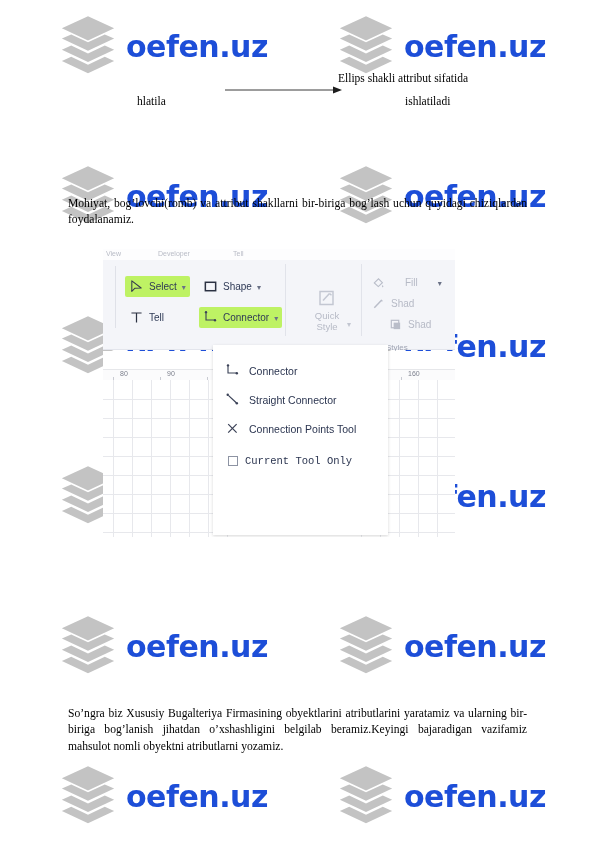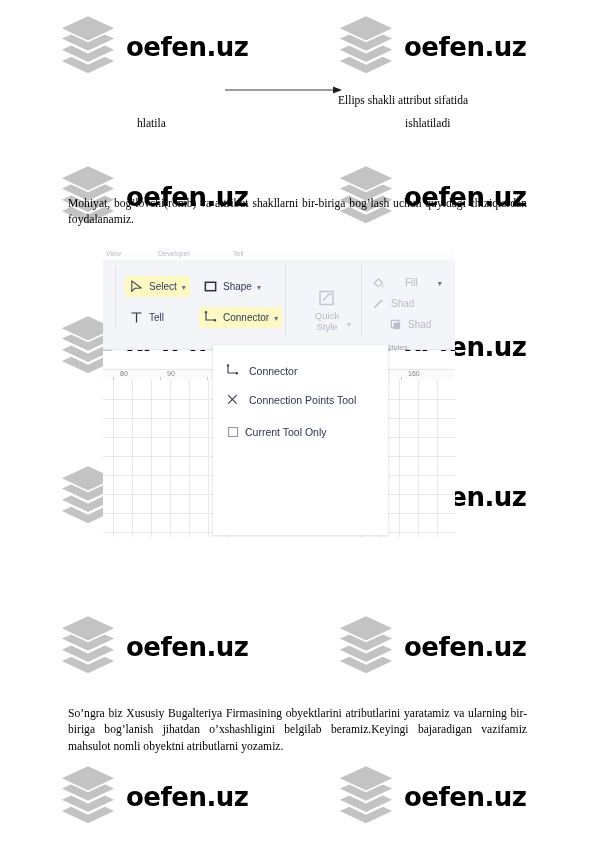--- a/index.html
+++ b/index.html
@@ -22,40 +22,39 @@
     overflow: hidden;
   }
   .wm-unit {
     position: absolute;
     display: flex;
     align-items: center;
     gap: 10px;
   }
   .wm-text {
     font-family: "DejaVu Sans", sans-serif;
-    font-size: 26px;
+    font-size: 30px;
     font-weight: 700;
-    color: #000000;
+    color: #1d4ed8;
     letter-spacing: -0.5px;
     white-space: nowrap;
     line-height: 1;
   }
 
   
   .doc-layer {
     position: absolute;
     inset: 0;
     z-index: 2;
   }
   .txt {
     position: absolute;
     font-family: "Liberation Serif", serif;
     color: #000000;
     line-height: 1.32;
-    margin-top: 22px;
   }
 
   #caption-left  { left: 137px; top: 94px;  font-size: 11.5px; }
   #caption-right-1 { left: 338px; top: 71px; font-size: 11.5px; }
   #caption-right-2 { left: 405px; top: 94px; font-size: 11.5px; }
 
   #arrow-annotation {
     position: absolute;
     left: 225px;
     top: 84px;
@@ -135,21 +134,21 @@
     align-items: center;
     gap: 5px;
     height: 21px;
     padding: 0 4px;
     border-radius: 2px;
     font-family: "Liberation Sans", sans-serif;
     font-size: 10px;
     color: #2f3a56;
     white-space: nowrap;
   }
-  .tool-btn.active { background: #fef9c3; }
+  .tool-btn.active { background: #bef264; }
   .tool-btn .ic { width: 15px; height: 15px; display: block; flex: none; }
   .caret {
     font-size: 8px;
     color: #6a7186;
     line-height: 1;
     transform: translateY(1px);
   }
 
   #btn-select    { left: 22px;  top: 16px; }
   #btn-shape     { left: 96px;  top: 16px; }
@@ -261,21 +260,21 @@
     white-space: nowrap;
   }
   .menu-item .ic { width: 15px; height: 15px; display: block; flex: none; }
   #menu-checkbox-row {
     display: flex;
     align-items: center;
     gap: 7px;
     height: 27px;
     padding-left: 15px;
     margin-top: 4px;
-    font-family: Liberation Sans, sans-serif;
+    font-family: Liberation Mono, monospace;
     font-size: 10.5px;
     color: #2b3550;
     white-space: nowrap;
   }
   .cbox {
     width: 10px; height: 10px;
     border: 1px solid #8d93a3;
     background: #fff;
     flex: none;
   }
@@ -561,20 +560,28 @@
     <div class="menu-item">
       <svg class="ic" viewBox="0 0 16 16">
         <path d="M3.2 3.6 V10.6 H12.2" fill="none" stroke="#3b4257" stroke-width="1.2"></path>
         <circle cx="3.2" cy="2.6" r="1.3" fill="#3b4257"></circle>
         <circle cx="12.6" cy="11" r="1.3" fill="#3b4257"></circle>
       </svg>
       <span>Connector</span>
     </div>
 
 
+    <div class="menu-item">
+      <svg class="ic" viewBox="0 0 16 16">
+        <path d="M3.6 3.6 L12 11.4" stroke="#3b4257" stroke-width="1.3"></path>
+        <circle cx="2.9" cy="2.9" r="1.3" fill="#3b4257"></circle>
+        <circle cx="12.6" cy="12" r="1.3" fill="#3b4257"></circle>
+      </svg>
+      <span>Straight Connector</span>
+    </div>
 
 
     <div class="menu-item">
       <svg class="ic" viewBox="0 0 16 16">
         <path d="M3.4 3.4 L12.4 12.4 M12.4 3.4 L3.4 12.4" stroke="#3b4257" stroke-width="1.3"></path>
       </svg>
       <span>Connection Points Tool</span>
     </div>
 
     <div id="menu-checkbox-row">

